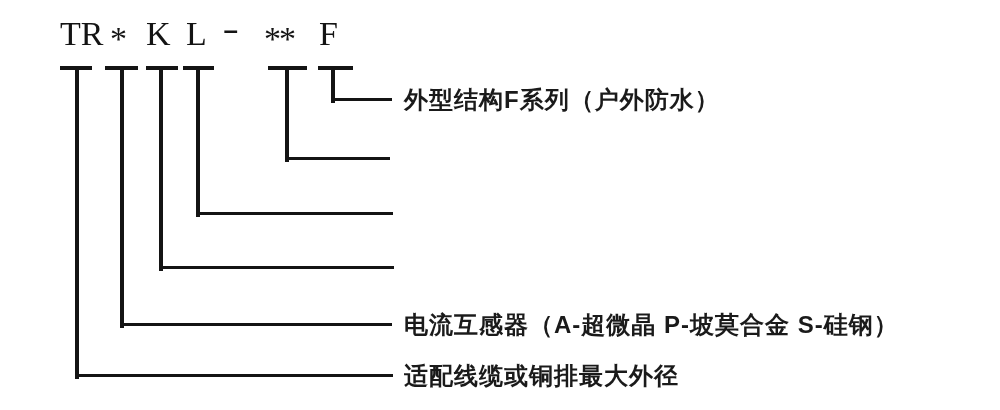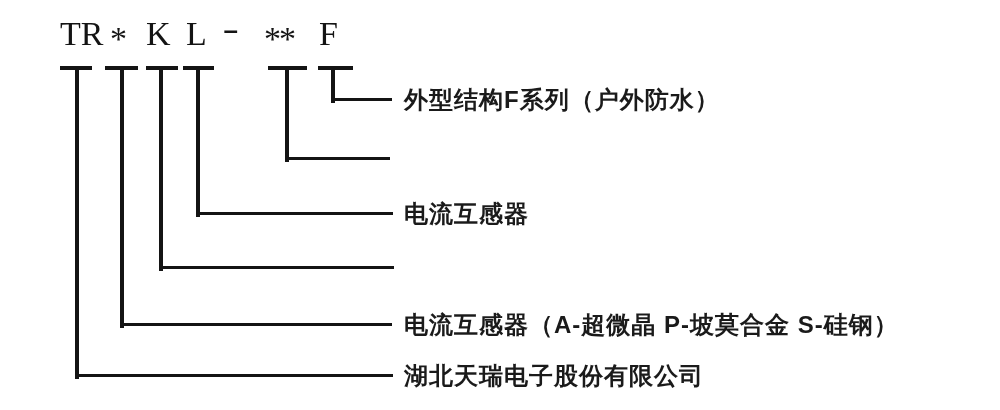--- a/index.html
+++ b/index.html
@@ -95,17 +95,16 @@
   <div class="vline" style="left:331px;height:37px"></div>
 
   <div class="hline" style="top:98px;left:331px;width:61px"></div>
   <div class="hline" style="top:157px;left:285px;width:105px"></div>
   <div class="hline" style="top:212px;left:196px;width:197px"></div>
   <div class="hline" style="top:266px;left:159px;width:235px"></div>
   <div class="hline" style="top:323px;left:120px;width:272px"></div>
   <div class="hline" style="top:374px;left:75px;width:318px"></div>
 
   <div class="label" style="top:100px">外型结构F系列（户外防水）</div>
-  <div class="label" style="top:214px">电流互感器</div>
   <div class="label" style="top:325px">电流互感器（A-超微晶 P-坡莫合金 S-硅钢）</div>
-  <div class="label" style="top:376px">湖北天瑞电子股份有限公司</div>
+  <div class="label" style="top:376px">适配线缆或铜排最大外径</div>
 
 </div>
 
 </body></html>

